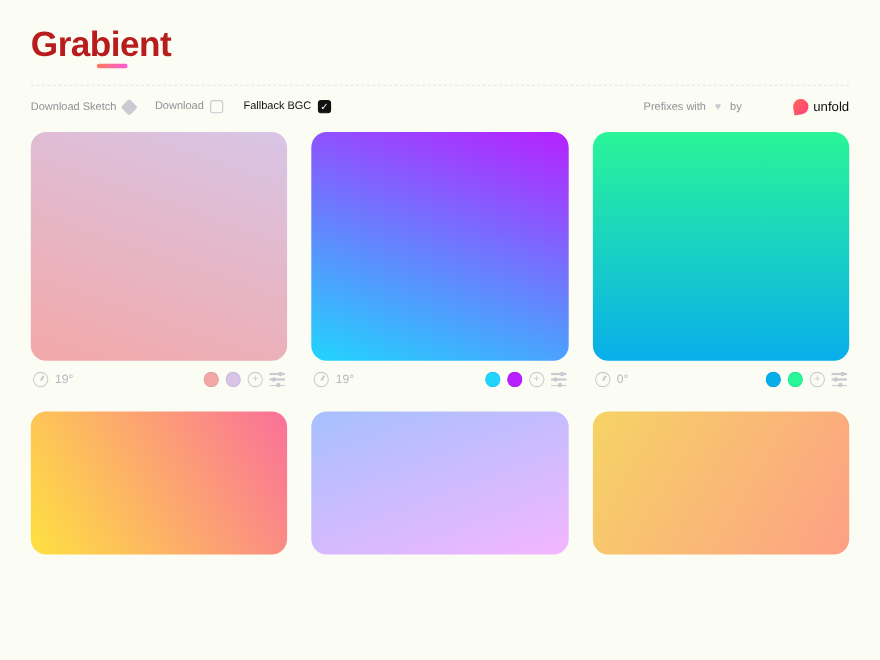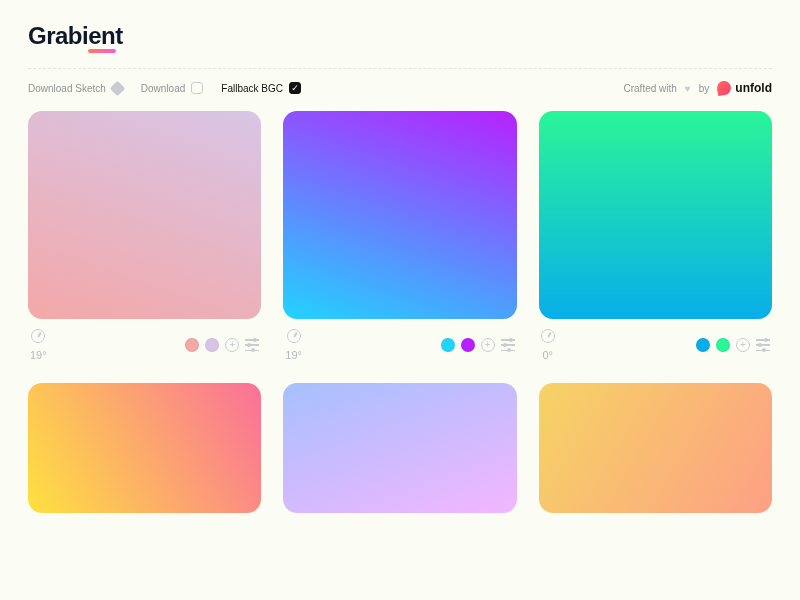--- a/index.html
+++ b/index.html
@@ -5,24 +5,24 @@
   * { box-sizing: border-box; margin: 0; padding: 0; }
   body {
     font-family: -apple-system, BlinkMacSystemFont, "Segoe UI", Helvetica, Arial, sans-serif;
     background: #fbfdf4;
     width: 800px;
     height: 600px;
     overflow: hidden;
     padding: 22px 28px 0 28px;
   }
   .logo {
-    font-size: 24px;
+    font-size: 32px;
     font-weight: 900;
     letter-spacing: -0.5px;
-    color: #0f172a;
+    color: #b91c1c;
     position: relative;
     display: inline-block;
   }
   .logo-underline {
     position: absolute;
     left: 60px;
     bottom: -3px;
     width: 28px;
     height: 4px;
     background: linear-gradient(90deg, #ff7a59, #ff5bd8);
@@ -34,21 +34,21 @@
   }
   .toolbar {
     display: flex;
     align-items: center;
     justify-content: space-between;
     padding: 12px 0 16px 0;
     font-size: 10px;
     color: #8f9196;
   }
   .toolbar-left { display: flex; align-items: center; gap: 18px; }
-  .toolbar-item { display: flex; align-items: flex-end; gap: 6px; cursor: pointer; }
+  .toolbar-item { display: flex; align-items: flex-start; gap: 6px; cursor: pointer; }
   .toolbar-item.bold { color: #111; font-weight: 400; }
   .diamond-icon {
     width: 11px; height: 11px;
     transform: rotate(45deg);
     background: #c9cbd1;
     border-radius: 2px;
   }
   .checkbox {
     width: 12px; height: 12px;
     border: 1.5px solid #c9cbd1;
@@ -60,21 +60,21 @@
     display: flex; align-items: center; justify-content: center;
   }
   .checkbox.checked::after {
     content: "✓";
     color: #fff;
     font-size: 9px;
     line-height: 1;
   }
   .toolbar-right { display: flex; align-items: center; gap: 8px; }
   .heart-icon { color: #c9cbd1; font-size: 10px; }
-  .unfold-logo { display: flex; align-items: center; gap: 4px; font-weight: 700; font-size: 12px; color: #111; }
+  .unfold-logo { display: flex; align-items: center; gap: 4px; font-weight: 400; font-size: 12px; color: #111; margin-left: 39px; }
   .unfold-mark {
     width: 14px; height: 14px;
     background: linear-gradient(135deg, #ff6b5b, #ff3d77);
     border-radius: 50% 50% 50% 0;
     transform: rotate(-10deg);
   }
 
   .grid {
     display: grid;
     grid-template-columns: repeat(3, 1fr);
@@ -85,21 +85,21 @@
     width: 100%;
     height: 208px;
     border-radius: 14px;
   }
   .controls {
     display: flex;
     align-items: center;
     justify-content: space-between;
     padding: 0 2px;
   }
-  .angle-group { display: flex; align-items: center; gap: 6px; color: #b6b8bf; font-size: 11px; flex-direction: column; }
+  .angle-group { display: flex; align-items: center; gap: 6px; color: #b6b8bf; font-size: 11px; }
   .angle-icon {
     width: 14px; height: 14px;
     border: 1.5px solid #c9cbd1;
     border-radius: 50%;
     position: relative;
   }
   .angle-icon::after {
     content: "";
     position: absolute;
     left: 50%; top: 50%;
@@ -164,21 +164,21 @@
     <div class="toolbar-item">
       <span>Download</span>
       <span class="checkbox"></span>
     </div>
     <div class="toolbar-item bold">
       <span>Fallback BGC</span>
       <span class="checkbox checked"></span>
     </div>
   </div>
   <div class="toolbar-right">
-    <span>Crafted with</span>
+    <span>Prefixes with</span>
     <span class="heart-icon">♥</span>
     <span>by</span>
     <a class="unfold-logo">
       <span class="unfold-mark"></span>
       <span>unfold</span>
     </a>
   </div>
 </div>
 
 

